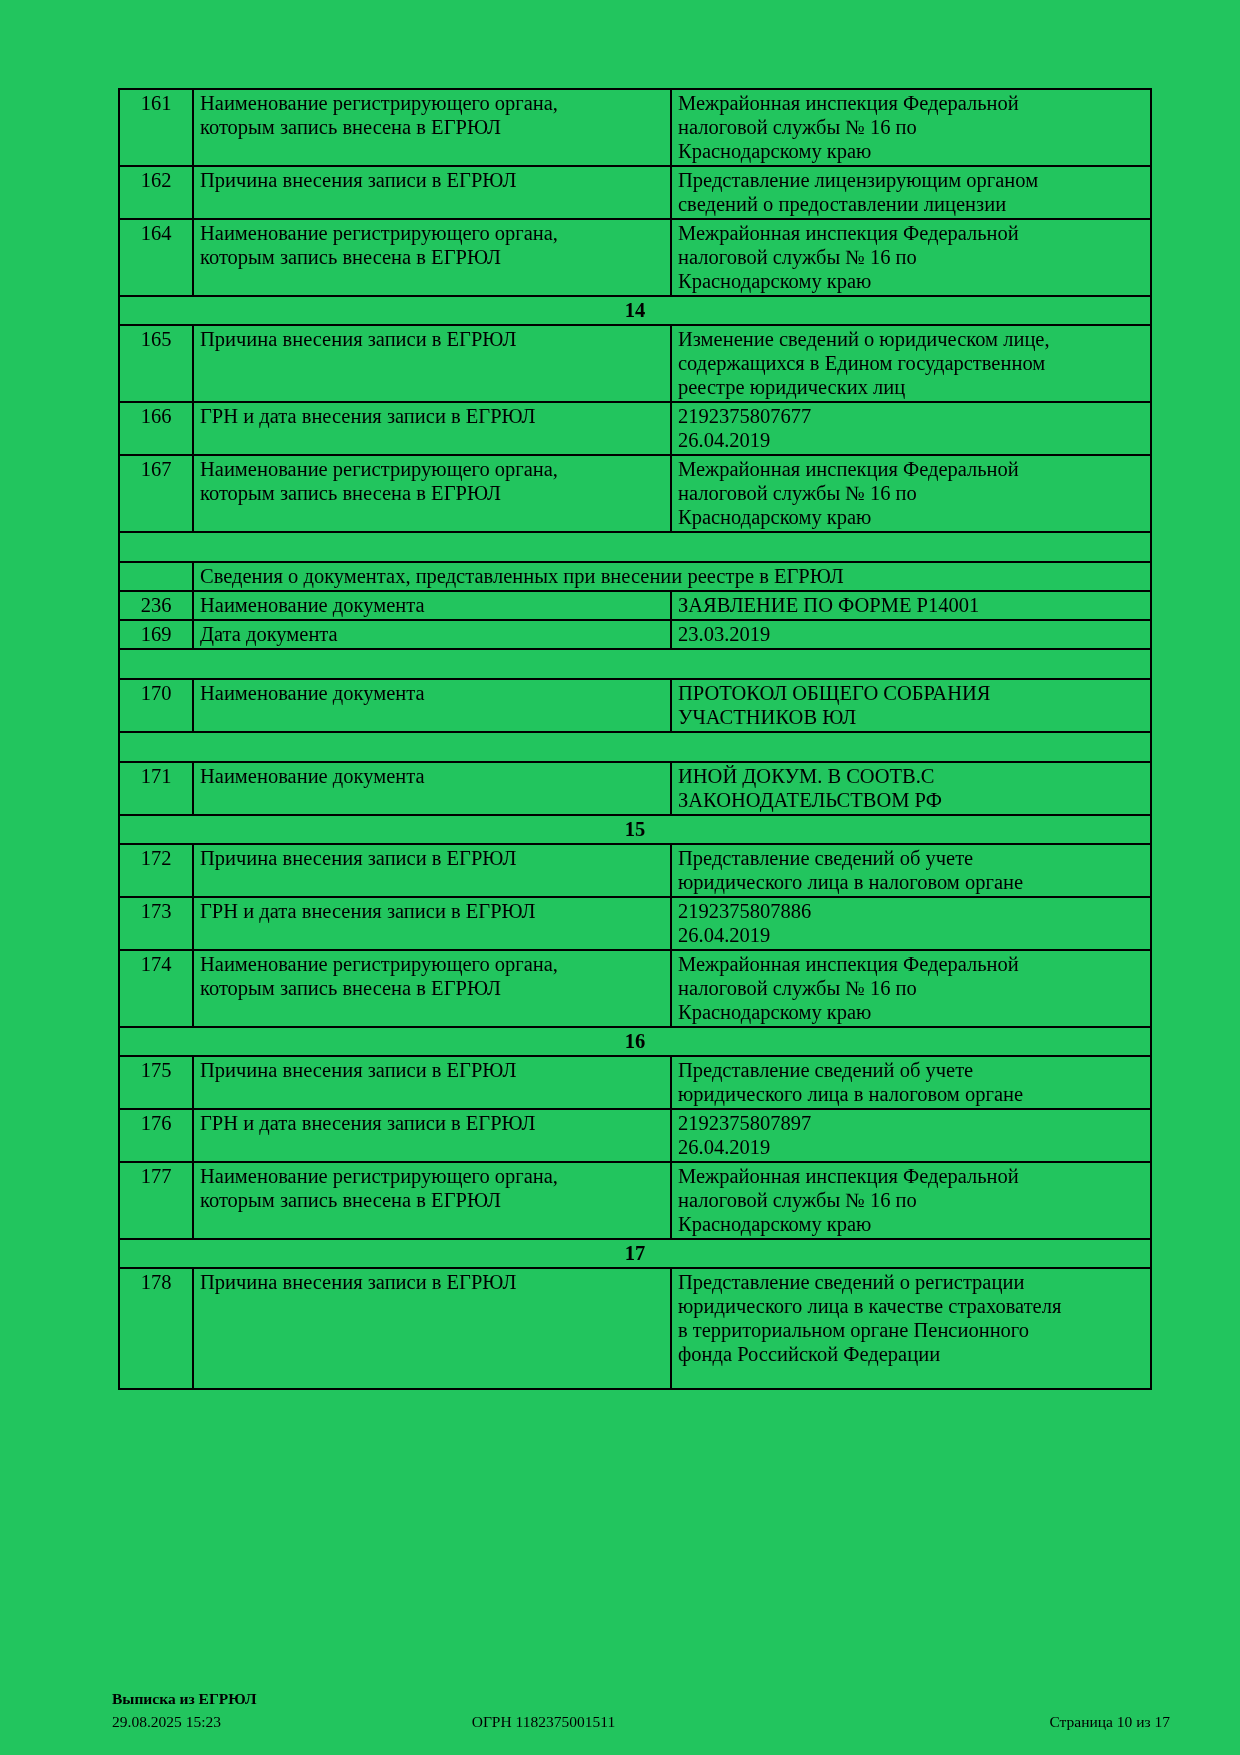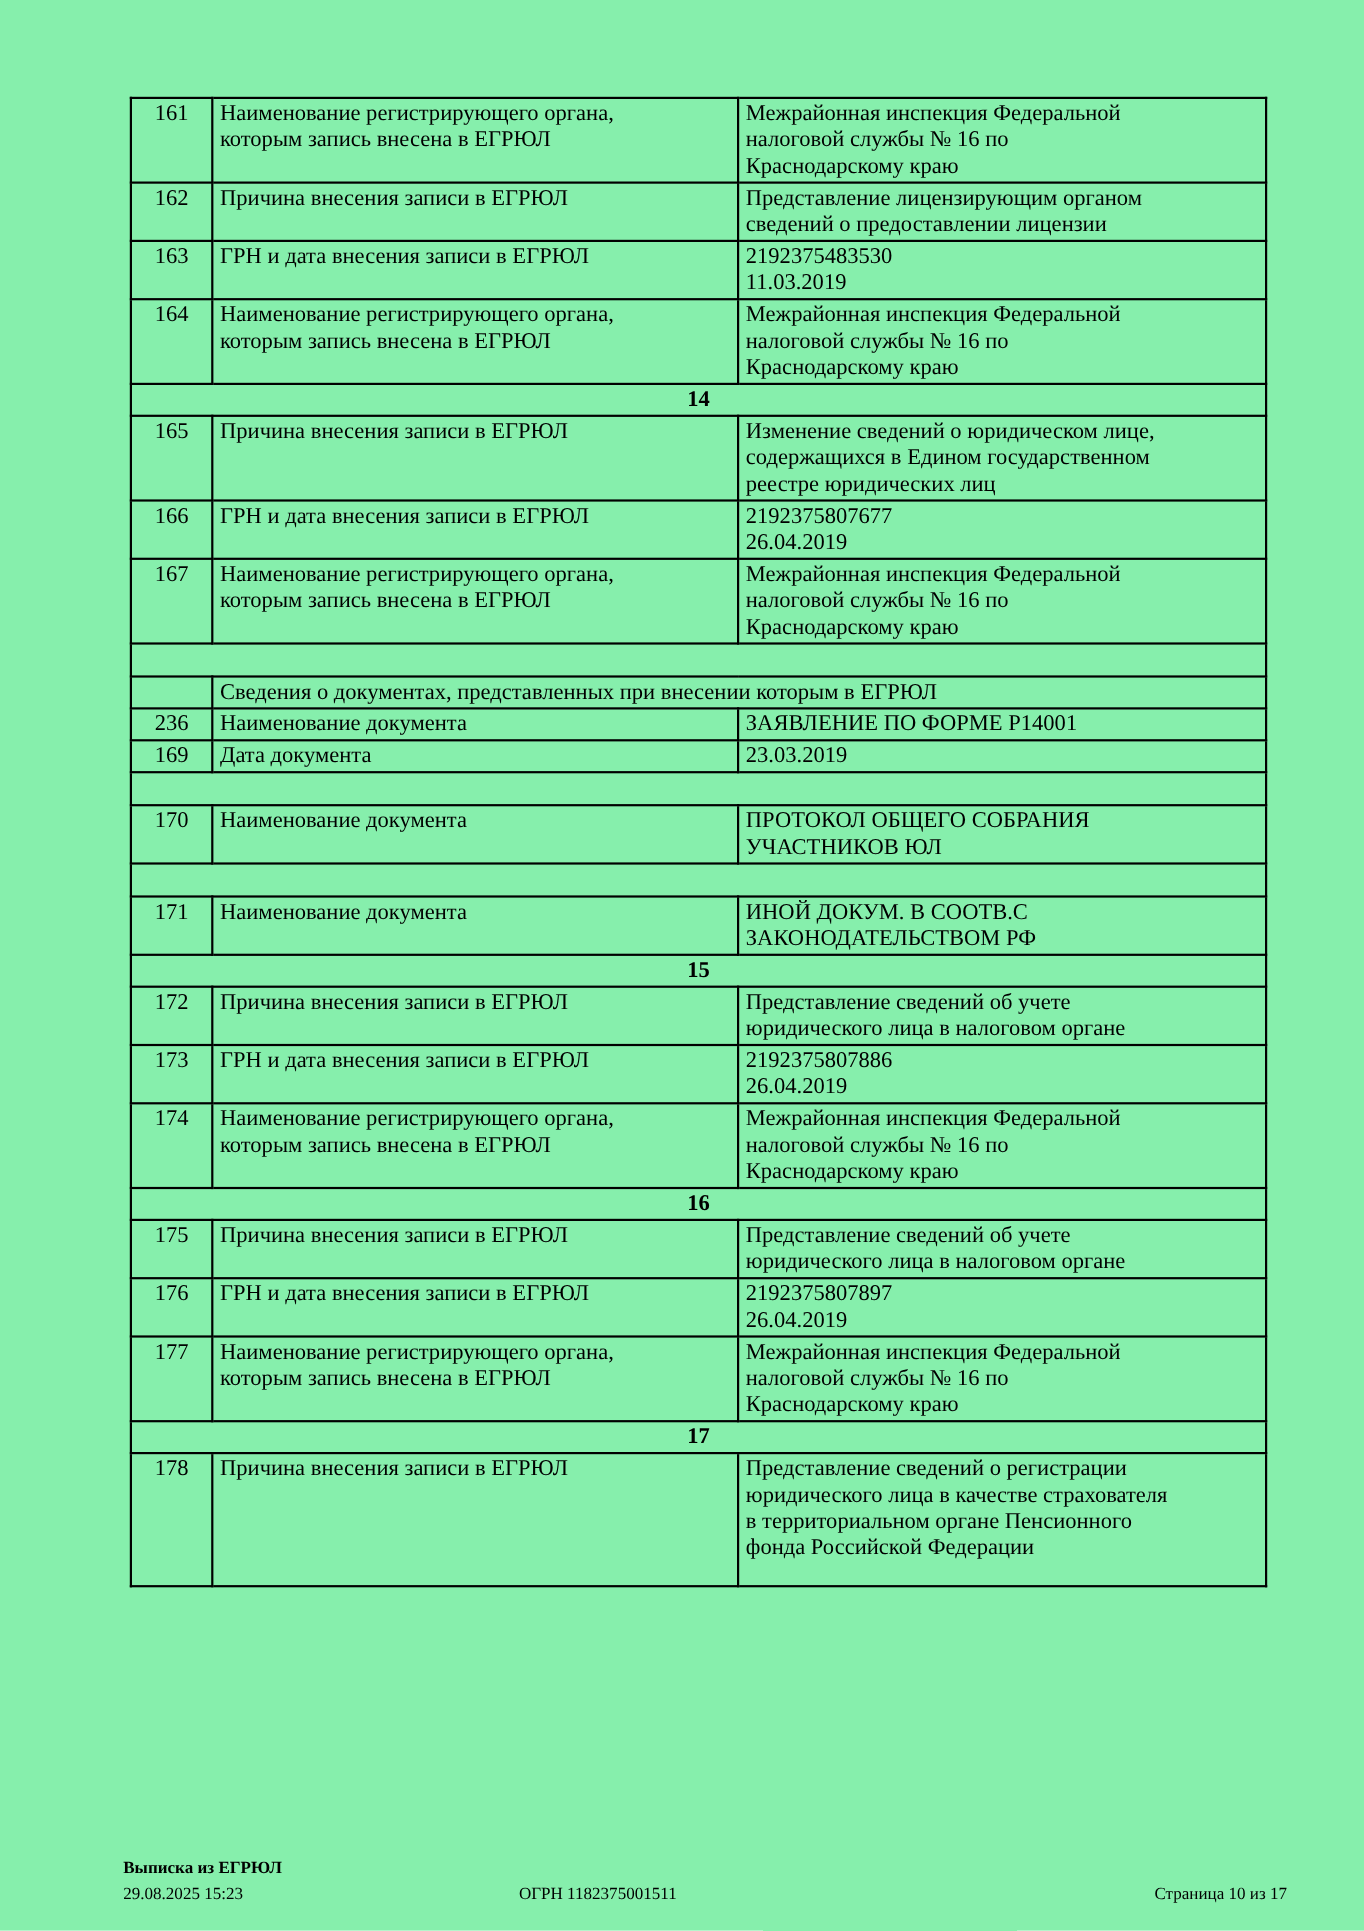--- a/index.html
+++ b/index.html
@@ -7,21 +7,21 @@
   body {
     width: 1240px; height: 1755px;
     font-family: "Liberation Serif", serif;
     color: #000000;
     position: relative;
     overflow: hidden;
   }
   .page {
     position: absolute; left: 0; top: 0;
     width: 1240px; height: 1755px;
-    background: #86efac;
+    background: #22c55e;
   }
 
   
   table.egrul {
     position: absolute;
     left: 118px; top: 88px;
     width: 1032px;
     border-collapse: collapse;
     table-layout: fixed;
   }
@@ -90,26 +90,20 @@
 налоговой службы № 16 по
 Краснодарскому краю</td>
         </tr>
         <tr>
           <td class="c-num">162</td>
           <td class="c-label">Причина внесения записи в ЕГРЮЛ</td>
           <td class="c-value">Представление лицензирующим органом
 сведений о предоставлении лицензии</td>
         </tr>
         <tr>
-          <td class="c-num">163</td>
-          <td class="c-label">ГРН и дата внесения записи в ЕГРЮЛ</td>
-          <td class="c-value">2192375483530
-11.03.2019</td>
-        </tr>
-        <tr>
           <td class="c-num">164</td>
           <td class="c-label">Наименование регистрирующего органа,
 которым запись внесена в ЕГРЮЛ</td>
           <td class="c-value">Межрайонная инспекция Федеральной
 налоговой службы № 16 по
 Краснодарскому краю</td>
         </tr>
         <tr>
           <td class="c-section" colspan="3">14</td>
         </tr>
@@ -132,21 +126,21 @@
 которым запись внесена в ЕГРЮЛ</td>
           <td class="c-value">Межрайонная инспекция Федеральной
 налоговой службы № 16 по
 Краснодарскому краю</td>
         </tr>
         <tr class="spacer-row">
           <td class="c-spacer" colspan="3"></td>
         </tr>
         <tr>
           <td class="c-num"></td>
-          <td class="c-subheader" colspan="2">Сведения о документах, представленных при внесении которым в ЕГРЮЛ</td>
+          <td class="c-subheader" colspan="2">Сведения о документах, представленных при внесении реестре в ЕГРЮЛ</td>
         </tr>
         <tr>
           <td class="c-num">236</td>
           <td class="c-label">Наименование документа</td>
           <td class="c-value">ЗАЯВЛЕНИЕ ПО ФОРМЕ Р14001</td>
         </tr>
         <tr>
           <td class="c-num">169</td>
           <td class="c-label">Дата документа</td>
           <td class="c-value">23.03.2019</td>

